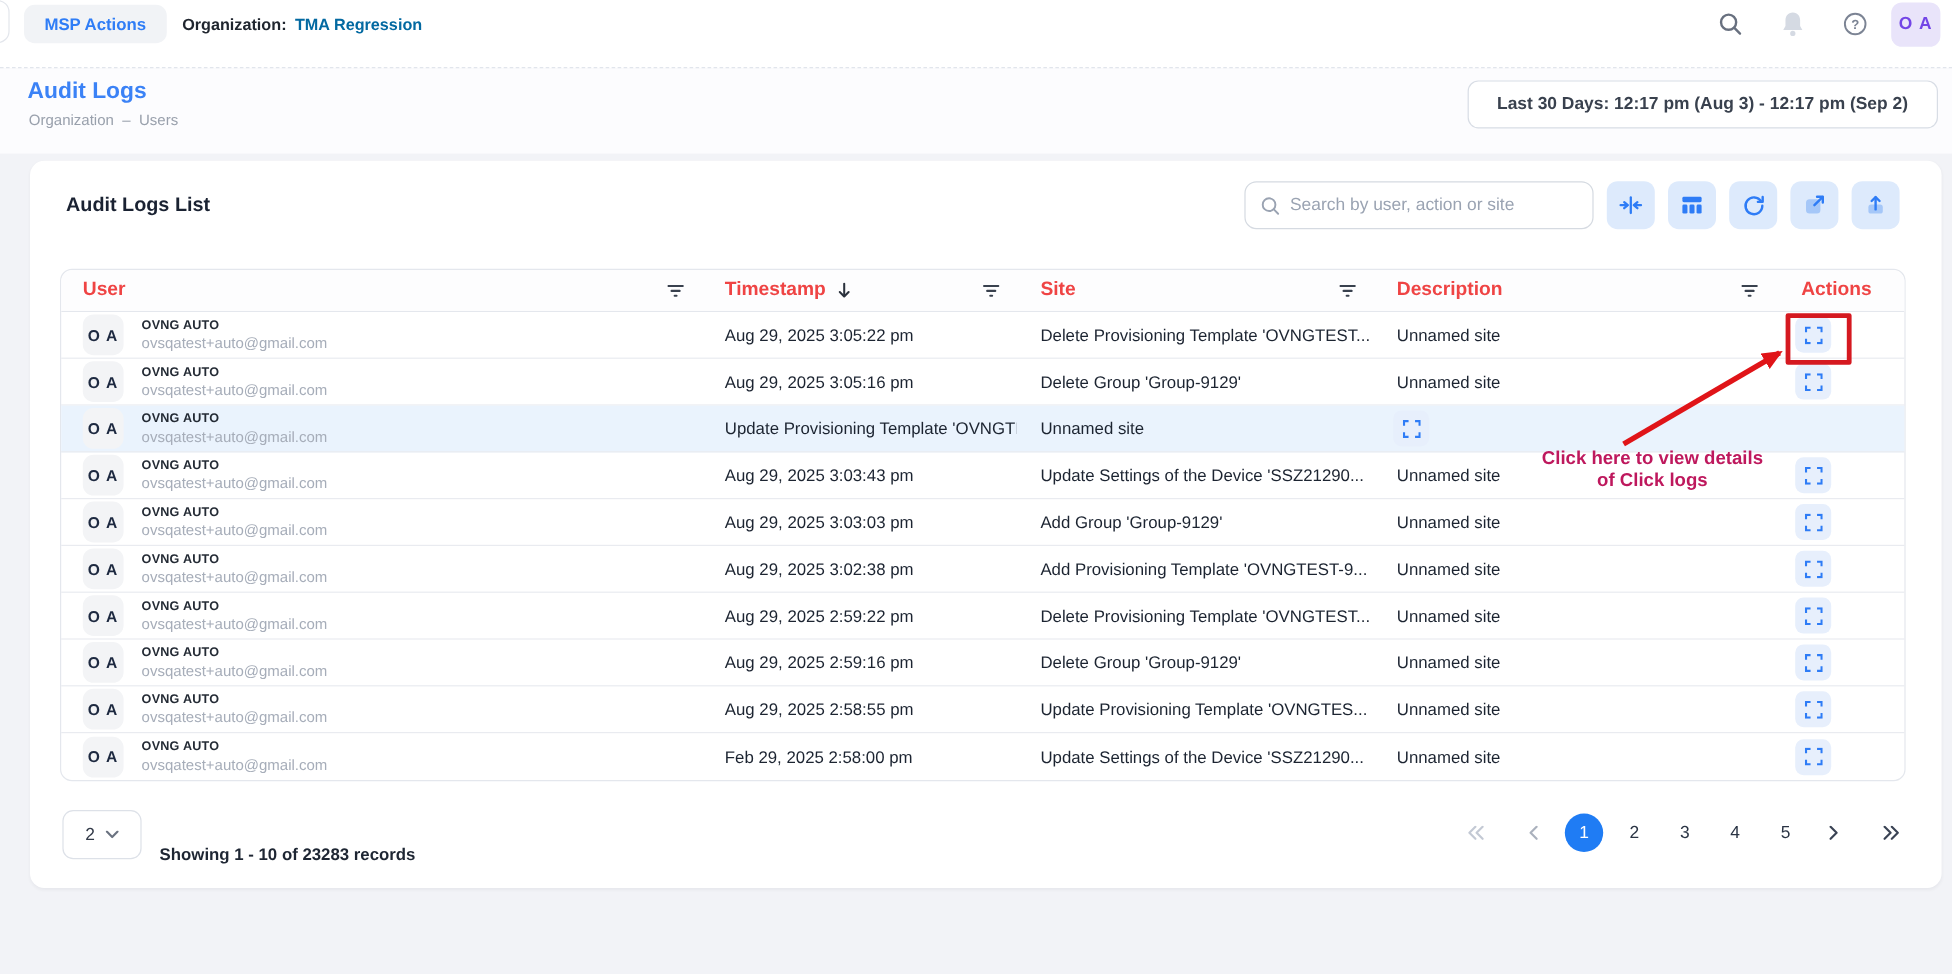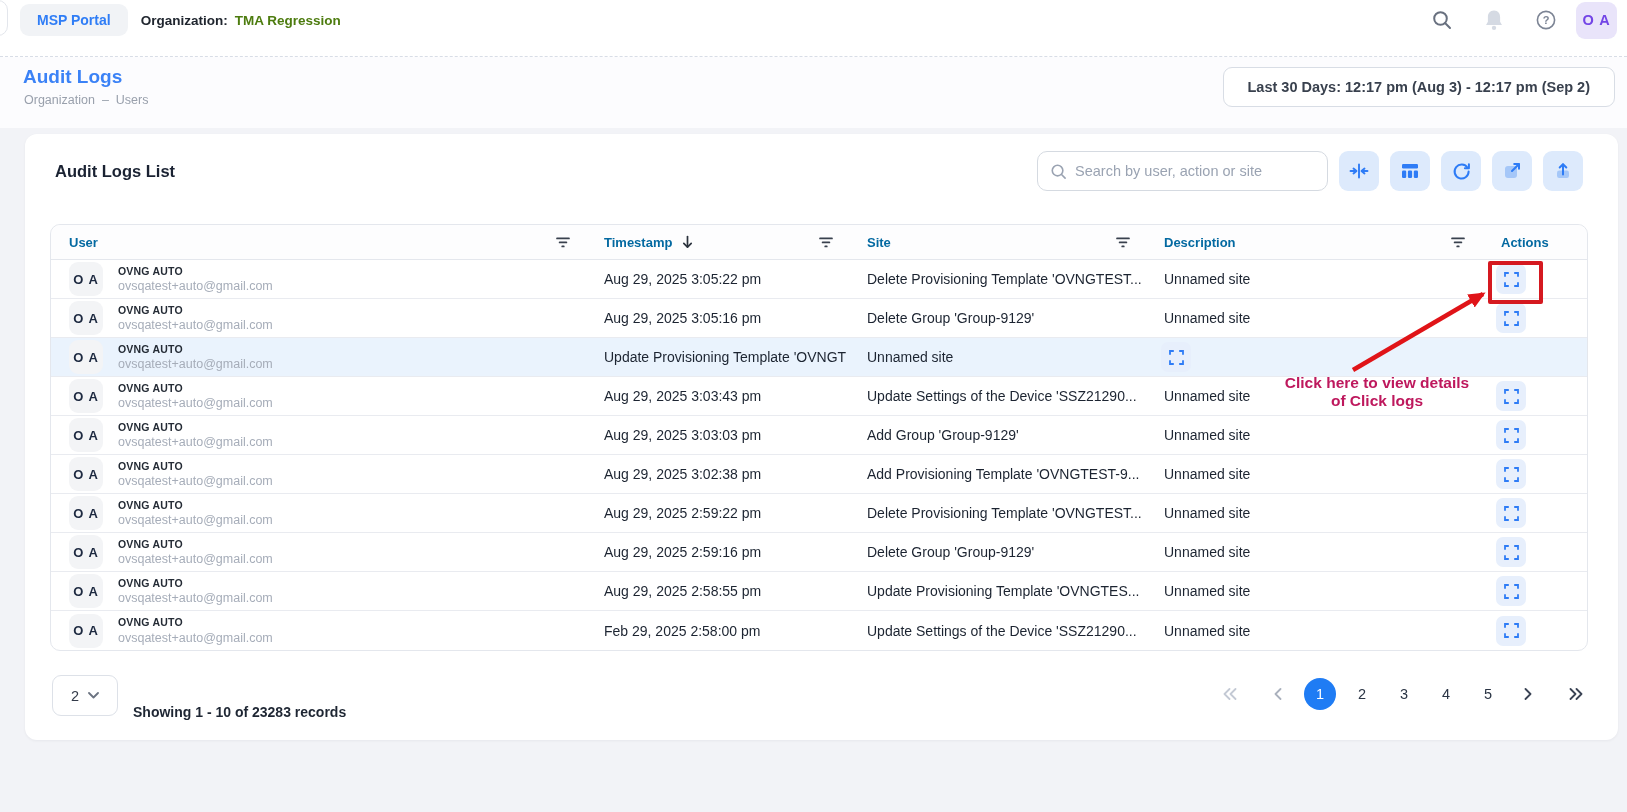--- a/index.html
+++ b/index.html
@@ -5,21 +5,21 @@
   * { margin:0; padding:0; box-sizing:border-box; }
   html,body { width:1627px; height:812px; }
   body { font-family:"Liberation Sans", sans-serif; background:#f2f3f7; position:relative; overflow:hidden; }
 
   
   .topbar { position:absolute; left:0; top:0; width:1627px; height:57px; background:#fff; border-bottom:1px dashed #d8dde6; }
   .topbar-row { height:40px; display:flex; align-items:center; }
   .edge-stub { position:absolute; left:-12px; top:0; width:20px; height:36px; background:#fff; border:1px solid #e3e6ec; border-radius:10px; }
   .msp-chip { margin-left:20px; background:#f1f3f6; border-radius:9px; height:32px; padding:0 17px; display:flex; align-items:center; color:#2f7df6; font-weight:700; font-size:14px; border:none; cursor:pointer; font-family:"Liberation Sans",sans-serif; }
   .org-label { margin-left:13px; font-size:13.5px; font-weight:700; color:#20262f; }
-  .org-value { margin-left:7px; font-size:13.5px; font-weight:700; color:#4d7c0f;text-align:right; }
+  .org-value { margin-left:7px; font-size:13.5px; font-weight:700; color:#0369a1;text-align:right; }
   .top-icons { margin-left:auto; display:flex; align-items:center; }
   .top-icon { width:24px; height:24px; display:flex; align-items:center; justify-content:center; margin-left:28px; background:none; border:none; }
   .avatar-top { margin-left:18px; margin-right:10px; width:41px; height:37px; border-radius:9px; background:#e9e4fa; color:#7345e6; font-size:14.5px; font-weight:700; display:flex; align-items:center; justify-content:center; letter-spacing:1px; border:none; font-family:"Liberation Sans",sans-serif; }
 
   
   .page-header { position:absolute; left:0; top:57px; width:1627px; height:71px; background:#fcfcfe; }
   .page-title { position:absolute; left:23px; top:9px; font-size:19px; font-weight:700; color:#3b82f6; }
   .breadcrumb { position:absolute; left:24px; top:36px; font-size:12.5px; color:#99a0ac; display:flex; gap:7px; }
   .daterange { position:absolute; right:12px; top:10px; height:40px; background:#fff; border:1px solid #d8dde5; border-radius:9px; display:flex; align-items:center; padding:0 24px; font-size:14.5px; font-weight:600; color:#39414e; font-family:"Liberation Sans",sans-serif; }
 
@@ -29,21 +29,21 @@
   .card-title { font-size:16.5px; font-weight:700; color:#1a2232; }
   .searchbox { margin-left:auto; width:291px; height:40px; border:1px solid #d5dae1; border-radius:10px; display:flex; align-items:center; padding:0 12px; background:#fff; }
   .searchbox input { border:none; outline:none; flex:1; font-size:14.5px; color:#333; font-family:"Liberation Sans",sans-serif; margin-left:8px; background:transparent; }
   .searchbox input::placeholder { color:#9aa3b2; }
   .tool-btn { width:40px; height:40px; margin-left:11px; border-radius:9px; background:#ddeafc; border:none; display:flex; align-items:center; justify-content:center; cursor:pointer; }
 
   
   .table { margin:16px 30px 0 25px; width:1538px; border:1px solid #e4e7ed; border-radius:10px; }
   .tr, .thead { display:grid; grid-template-columns:533px 263px 297px 335px 1fr; }
   .thead { height:35px; border-bottom:1px solid #e4e7ed; background:#fdfdfe; border-radius:10px 10px 0 0; }
-  .th { display:flex; align-items:center; padding:0 14px 0 20px; font-size:13px; font-weight:700; color:#0369a1; }
+  .th { display:flex; align-items:center; padding:0 14px 0 20px; font-size:16px; font-weight:700; color:#ef4444; }
   .th.first { padding-left:18px; }
   .th.last { padding-left:22px; }
   .th .flt { margin-left:auto; display:flex; background:none; border:none; }
   .sort-ic { margin-left:9px; display:flex; }
   .tr { height:39px; border-bottom:1px solid #e9ebf0; }
   .tr:last-child { border-bottom:none; }
   .tr.hl { background:#eaf3fd; }
   .td { display:flex; align-items:center; padding-left:20px; font-size:14px; color:#1c2431; overflow:hidden; white-space:nowrap; }
   .td-user { padding-left:18px; }
   .avatar { width:34px; height:34px; border-radius:9px; background:#f3f4f6; color:#1d2940; font-size:13px; font-weight:700; display:flex; align-items:center; justify-content:center; letter-spacing:1px; flex:none; }
@@ -69,21 +69,21 @@
   .ann-rect { position:absolute; left:1488px; top:261px; width:55px; height:43px; border:4px solid #d51920; border-radius:2px; }
   .ann-arrow { position:absolute; left:1340px; top:280px; width:160px; height:100px; }
   .ann-text { position:absolute; left:1262px; top:374px; width:230px; text-align:center; font-size:15.5px; font-weight:800; color:#be185d; line-height:18px; }
 </style>
 </head>
 <body>
 
 <div class="topbar">
   <div class="edge-stub"></div>
   <div class="topbar-row">
-    <button class="msp-chip">MSP Portal</button>
+    <button class="msp-chip">MSP Actions</button>
     <span class="org-label">Organization:</span>
     <a class="org-value">TMA Regression</a>
     <div class="top-icons">
       <button class="top-icon">
         <svg width="22" height="22" viewBox="0 0 22 22">
             <circle cx="9.5" cy="9.5" r="6.3" stroke="#68707f" stroke-width="2" fill="none"></circle>
             <line x1="14.3" y1="14.3" x2="19" y2="19" stroke="#68707f" stroke-width="2" stroke-linecap="round"></line>
           </svg>
       </button>
       <button class="top-icon">

